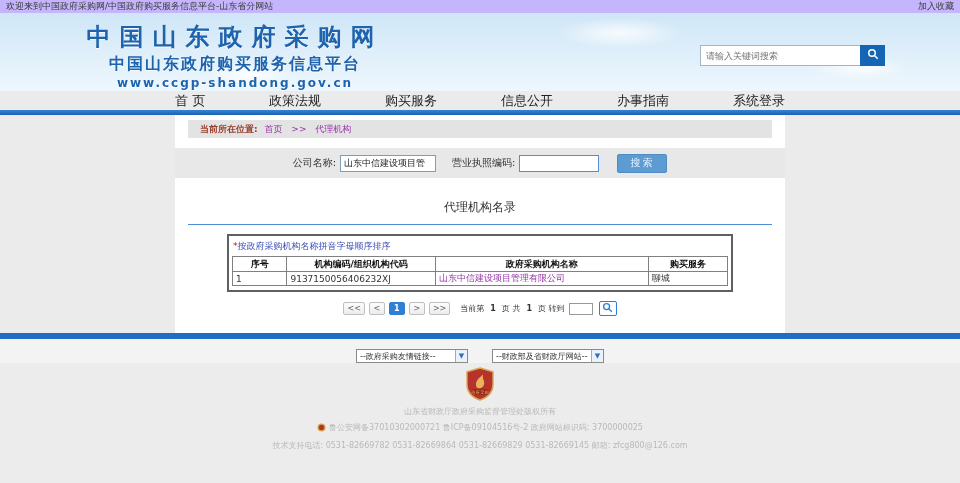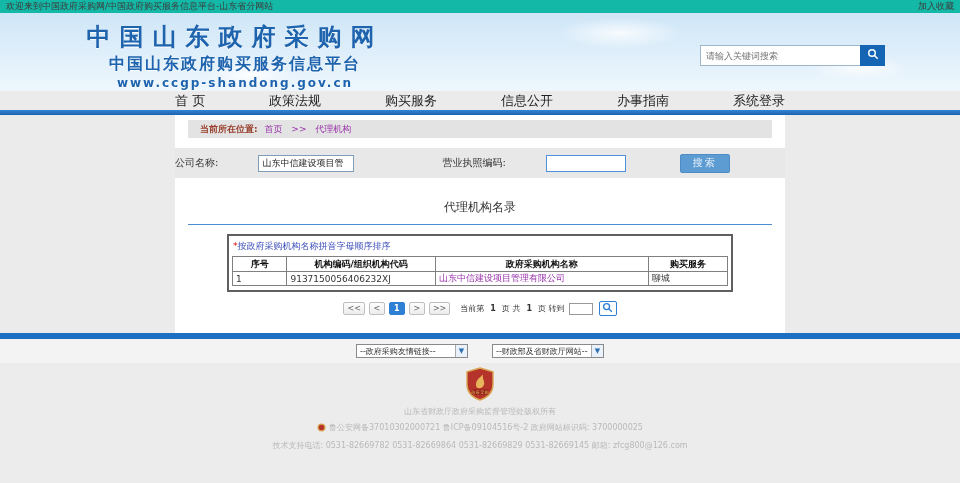--- a/index.html
+++ b/index.html
@@ -1,20 +1,20 @@
 <!DOCTYPE html>
 <html><head>
 <meta charset="utf-8">
 <style>
   * { margin:0; padding:0; box-sizing:border-box; }
   html,body { width:960px; height:483px; font-family:"DejaVu Sans","Liberation Sans",sans-serif; }
   body { position:relative; background:#ebebeb; overflow:hidden; }
 
   
-  .topbar { position:absolute; top:0; left:0; width:960px; height:13px; background:#14b8a6;
+  .topbar { position:absolute; top:0; left:0; width:960px; height:13px; background:#c4b5fd;
             font-size:9px; color:#3c3c3c; line-height:13px; display:flex; justify-content:space-between;
             padding:0 6px; }
   .topbar a { color:#3c3c3c; text-decoration:none; cursor:pointer; }
 
   
   .header { position:absolute; top:13px; left:0; width:960px; height:78px;
             background:
               radial-gradient(60px 18px at 250px 62px, rgba(255,255,255,.9), rgba(255,255,255,0) 70%),
               radial-gradient(90px 22px at 620px 20px, rgba(255,255,255,.8), rgba(255,255,255,0) 70%),
               radial-gradient(70px 18px at 860px 55px, rgba(255,255,255,.8), rgba(255,255,255,0) 70%),
@@ -40,21 +40,21 @@
   
   .content { position:absolute; top:115px; left:175px; width:610px; height:218px; background:#fff; }
 
   .breadcrumb { margin:5px 13px 0; height:18px; background:#e3e3e3; line-height:18px;
                 font-size:9px; padding-left:12px; color:#333; }
   .breadcrumb .lbl { color:#99402e; font-weight:bold; }
   .breadcrumb a { color:#9933aa; text-decoration:none; cursor:pointer; margin:0 4px; }
   .breadcrumb .sep { color:#9933aa; margin:0 2px; }
 
   .formbar { margin-top:10px; height:30px; background:#e8e8e8; display:flex; align-items:center;
-             font-size:10px; color:#333;gap:36px; }
+             justify-content:center; font-size:10px; color:#333; }
   .formbar label { margin-right:4px; }
   .formbar .inp1 { width:96px; height:17px; border:1px solid #7f9db9; font-size:9px; padding:0 3px;
                    color:#222; outline:none; }
   .formbar .inp2 { width:80px; height:17px; border:1px solid #4d90d9; font-size:9px; padding:0 3px;
                    margin-right:18px; outline:none; }
   .formbar .gap { width:16px; }
   .formbar .btn { width:50px; height:19px; background:#5d9bd3; color:#eaf3fc; border:1px solid #4d8cc6;
                   border-radius:2px; font-size:10px; cursor:pointer; letter-spacing:2px; }
 
   .dir-title { margin-top:21px; text-align:center; font-size:12px; color:#333; }
@@ -80,21 +80,21 @@
   .pager .pcur { background:#2f80d5; border-color:#2f80d5; color:#fff; font-weight:bold; }
   .pager .ptext { margin-left:6px; }
   .pager .num { font-weight:bold; margin:0 2px; }
   .pager .goto-input { width:24px; height:12px; border:1px solid #999; outline:none; font-size:8px; }
   .pager .goto-btn { width:18px; height:15px; background:#fff; border:1px solid #2f80d5; border-radius:2px;
                      display:flex; align-items:center; justify-content:center; cursor:pointer; margin-left:2px; }
 
   
   .blue-divider { position:absolute; top:333px; left:0; width:960px; height:6px; background:#1e6fc3; }
   .footer-strip { position:absolute; top:339px; left:0; width:960px; height:24px; background:#f3f3f3;
-                  display:flex; align-items:center; justify-content:center; gap:24px; }
+                  display:flex; align-items:flex-end; justify-content:center; gap:24px; }
   .fselect { width:112px; height:14px; border:1px solid #8a8a8a; background:#fff; display:flex;
              align-items:center; font-size:8px; color:#333; cursor:pointer; }
   .fselect .val { flex:1; padding-left:3px; white-space:nowrap; overflow:hidden; }
   .fselect .arrow { width:12px; height:12px; border-left:1px solid #aaa; background:#e9f1fb; color:#2f6fb4;
                     font-size:7px; line-height:12px; text-align:center; }
 
   .footer { position:absolute; top:363px; left:0; width:960px; height:120px; background:#ececec;
             text-align:center; color:#b9b9b9; font-size:8px; }
   .emblem { margin-top:4px; display:inline-block; cursor:pointer; }
   .fline { margin-top:5px; line-height:11px; }

